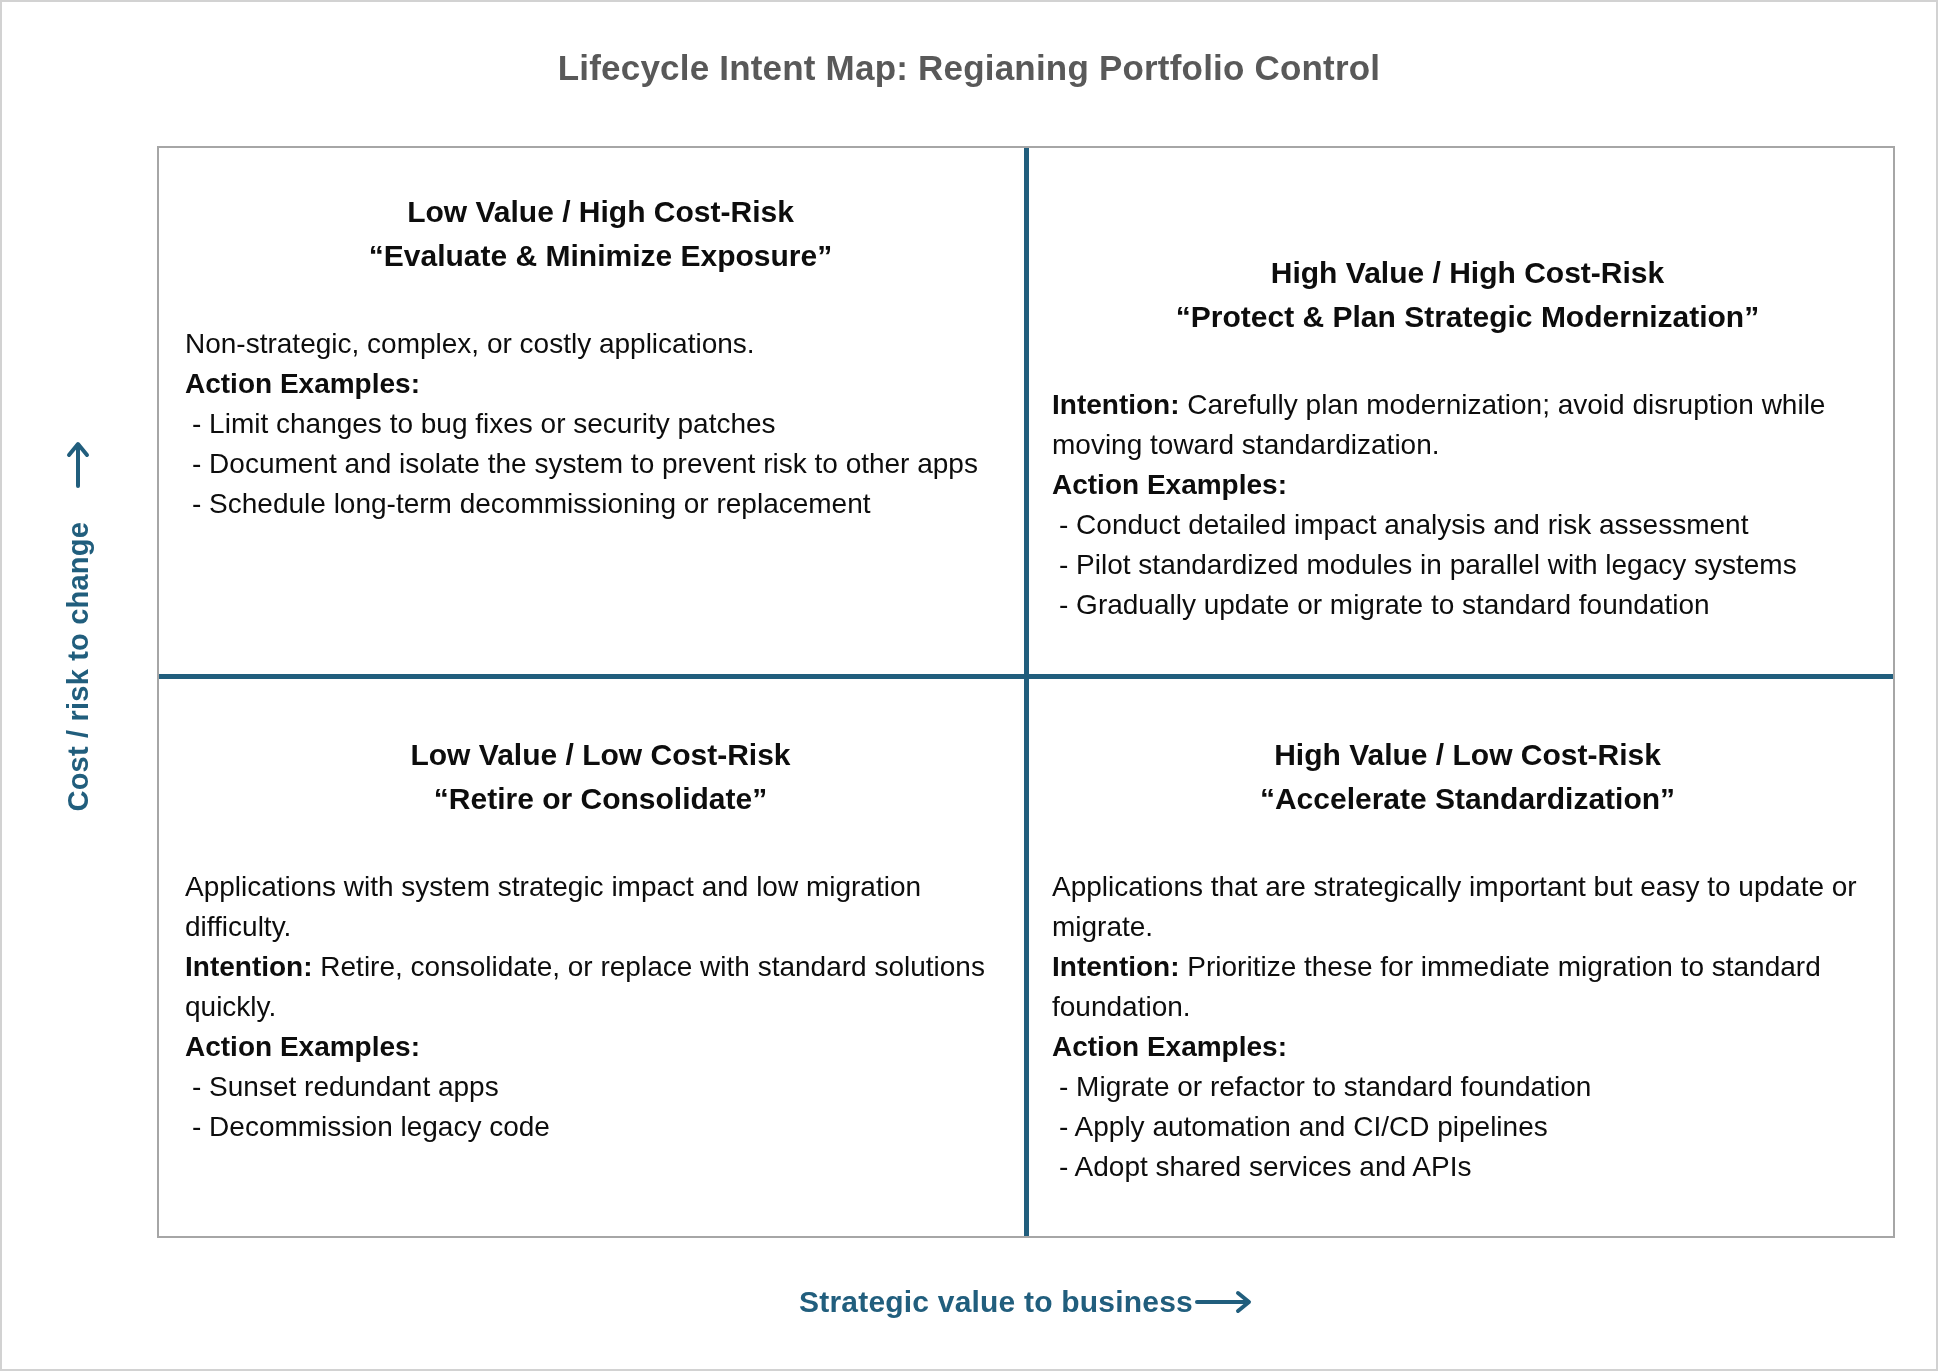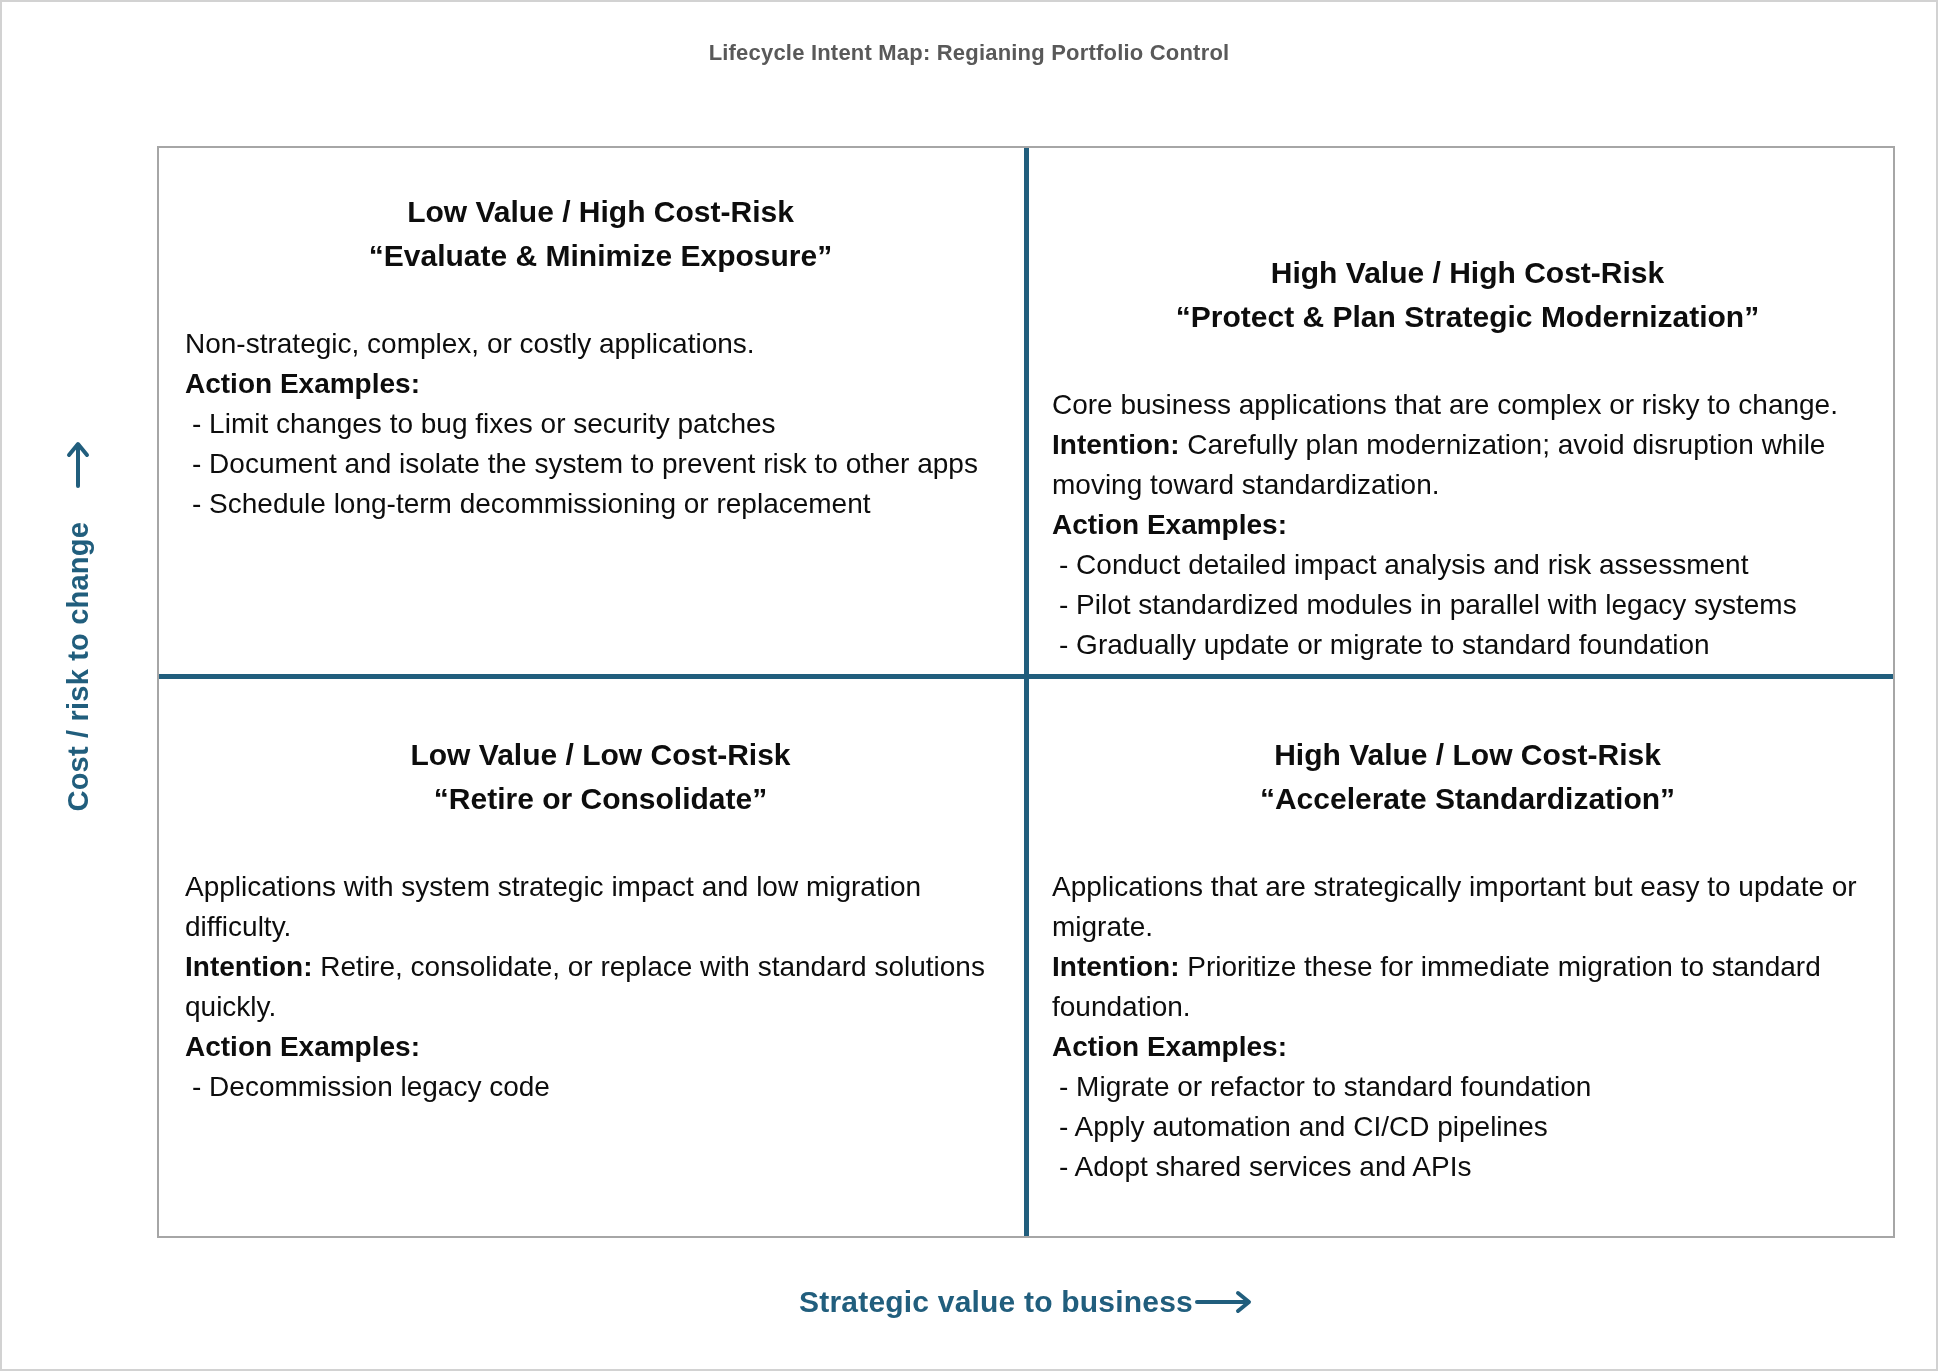--- a/index.html
+++ b/index.html
@@ -6,25 +6,25 @@
   body{font-family:"Liberation Sans", sans-serif; color:#111111;}
   .page{
     position:relative;
     width:1938px;height:1371px;
     background:#ffffff;
     border:2px solid #d2d2d2;
     box-sizing:border-box;
     overflow:hidden;
   }
   .title{
-    margin:0;
+    margin:8px;
     position:absolute;
     top:38px;left:0;right:0;
     text-align:center;
-    font-size:22px;
+    font-size:35px;
     font-weight:bold;
     color:#595959;
     letter-spacing:0.2px;
   }
   .matrix{
     position:absolute;
     left:155px;top:144px;
     width:1738px;height:1092px;
     border:2px solid #6d28d9;
     box-sizing:border-box;
@@ -121,38 +121,38 @@
         <div class="q-action">- Schedule long-term decommissioning or replacement</div>
       </div>
     </div>
 
     <div class="quad q-tr">
       <div class="q-head">
         <div>High Value / High Cost-Risk</div>
         <div>“Protect &amp; Plan Strategic Modernization”</div>
       </div>
       <div class="q-body">
-        <div>Core business applications that are complex or risky to change.</div>
         <div><span class="b">Intention:</span> <span>Carefully plan modernization; avoid disruption while moving toward standardization.</span></div>
         <div class="b">Action Examples:</div>
         <div class="q-action">- Conduct detailed impact analysis and risk assessment</div>
         <div class="q-action">- Pilot standardized modules in parallel with legacy systems</div>
         <div class="q-action">- Gradually update or migrate to standard foundation</div>
       </div>
     </div>
 
     <div class="quad q-bl">
       <div class="q-head">
         <div>Low Value / Low Cost-Risk</div>
         <div>“Retire or Consolidate”</div>
       </div>
       <div class="q-body">
         <div>Applications with system strategic impact and low migration difficulty.</div>
         <div><span class="b">Intention:</span> <span>Retire, consolidate, or replace with standard solutions quickly.</span></div>
         <div class="b">Action Examples:</div>
+        <div class="q-action">- Sunset redundant apps</div>
         <div class="q-action">- Decommission legacy code</div>
       </div>
     </div>
 
     <div class="quad q-br">
       <div class="q-head">
         <div>High Value / Low Cost-Risk</div>
         <div>“Accelerate Standardization”</div>
       </div>
       <div class="q-body">

